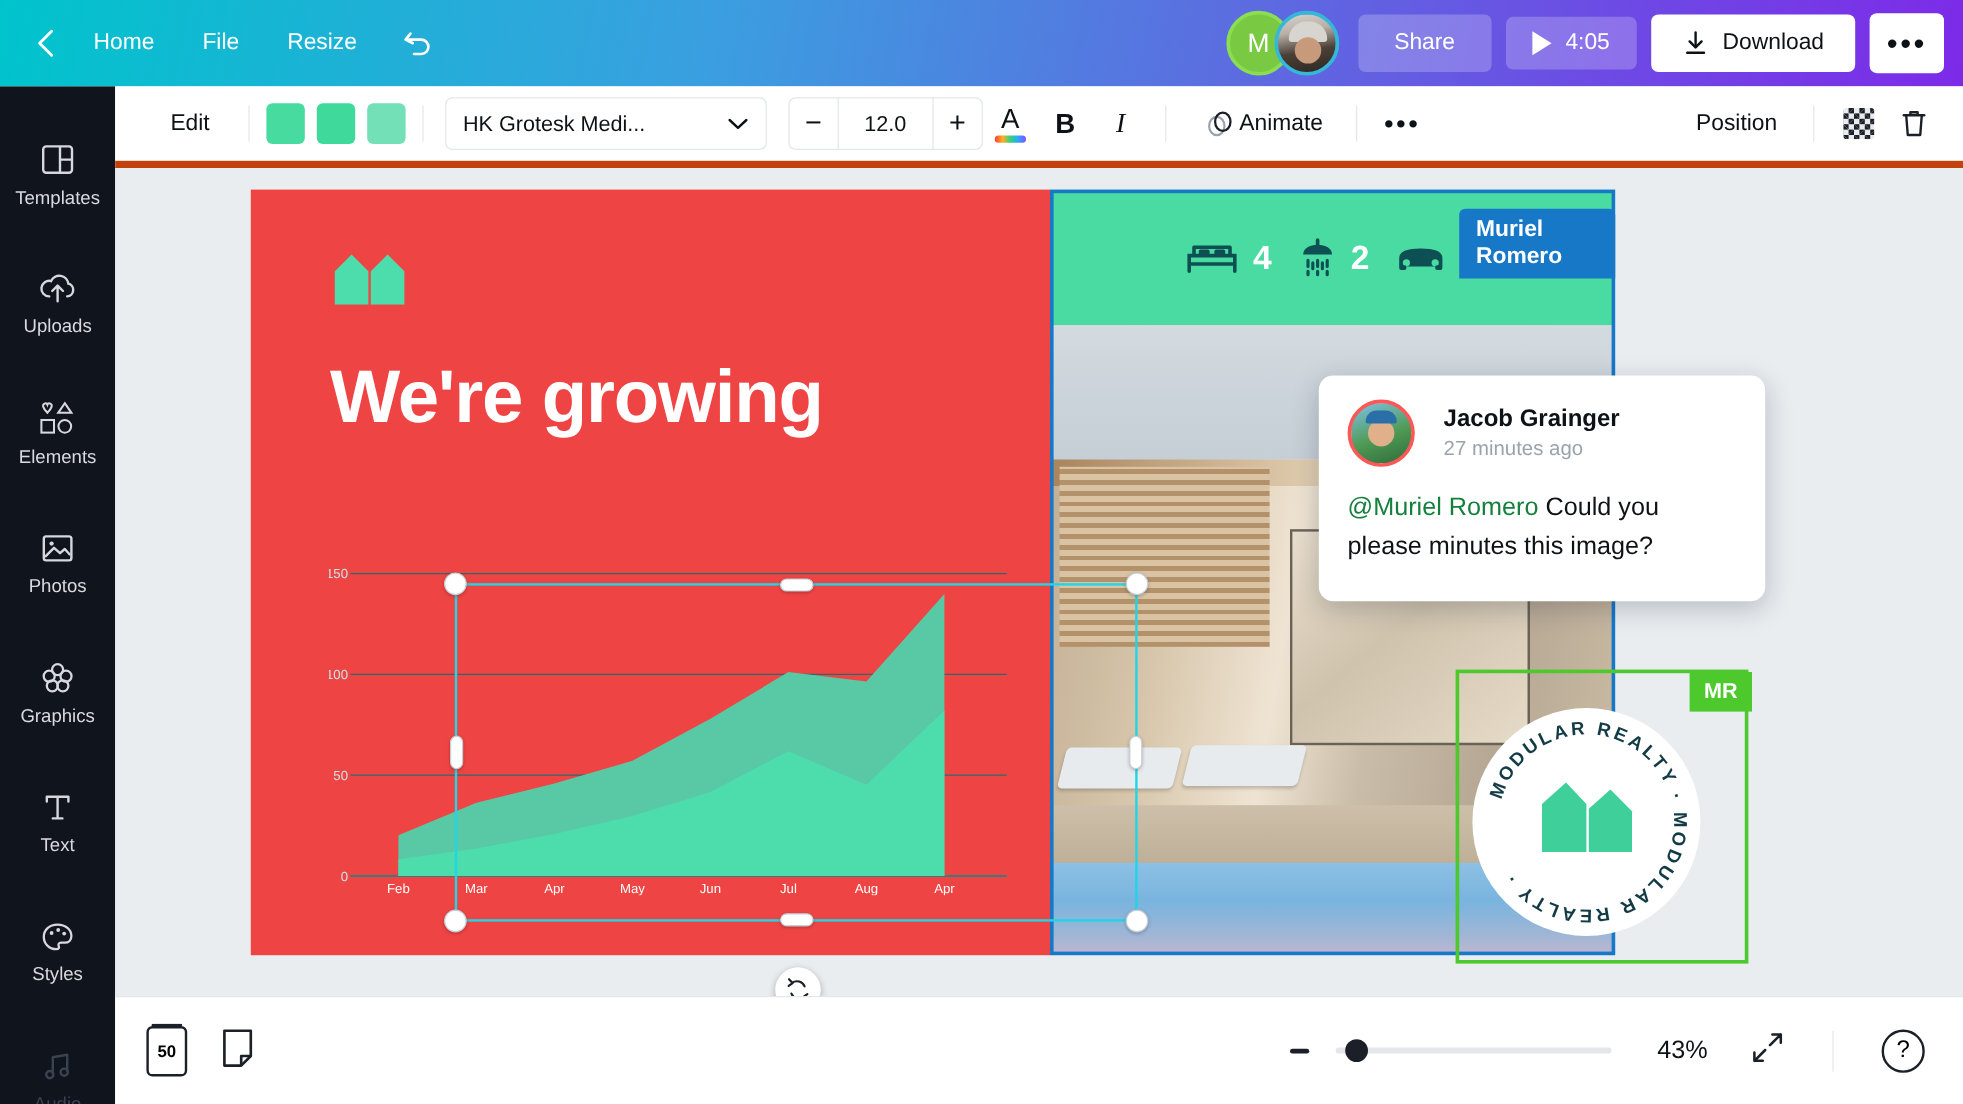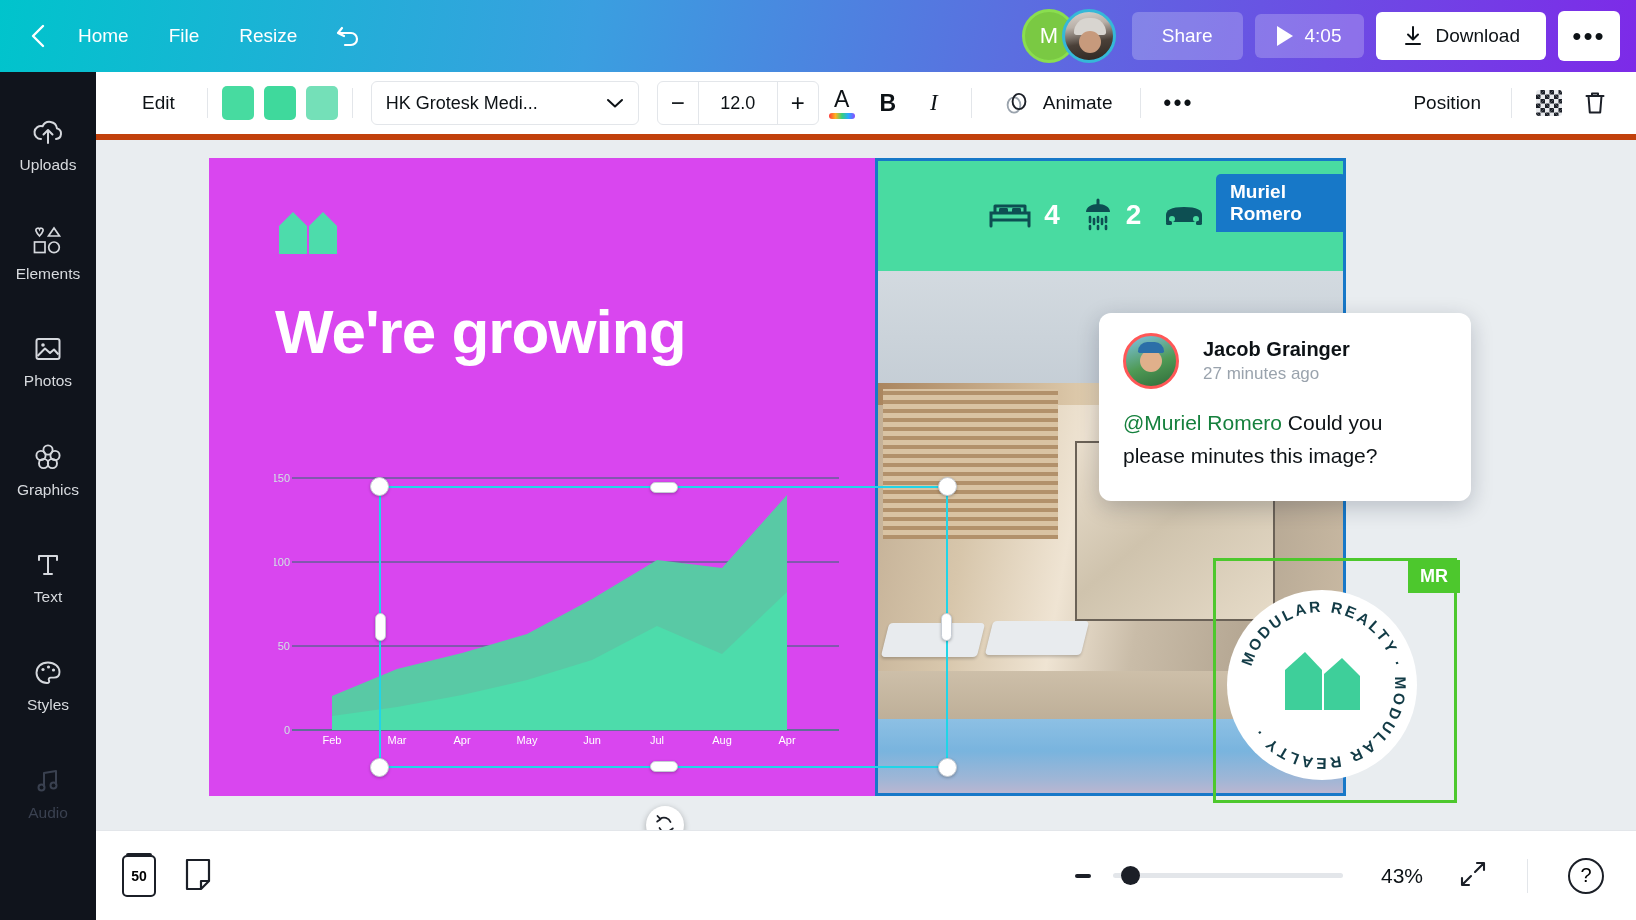--- a/index.html
+++ b/index.html
@@ -135,21 +135,21 @@
   .tb-icon {
     width: 46px; height: 46px; display:flex; align-items:center; justify-content:center;
     cursor:pointer; border-radius:6px; font-size: 23px; color:#0d1216;
   }
   .letter-a-wrap { position:relative; display:flex; flex-direction:column; align-items:center; }
   .rainbow-bar {
     width: 26px; height: 6px; border-radius: 3px; margin-top: 2px;
     background: linear-gradient(90deg,#ff3b3b,#ffb020,#35d07f,#2aa7ff,#8b4bff);
   }
   .animate-btn {
-    display:flex; align-items:center; gap:11px; font-size:19px; color:#0d1216;
+    display:flex; align-items:center; gap:1px; font-size:19px; color:#0d1216;
     padding: 8px 14px; border-radius:6px; cursor:pointer; margin-left: 4px;
   }
   .tb-position {
     font-size:19px; color:#0d1216; padding:9px 16px; border-radius:6px;
     cursor:pointer; margin-left:auto;
   }
   .transp-icon {
     width: 26px; height: 26px; border-radius: 3px;
     background-image:
       linear-gradient(45deg,#1b1f27 25%,transparent 25%),
@@ -165,21 +165,21 @@
   .canvas-area {
     position:absolute; top: 140px; left: 96px;
     width: 1540px; height: 690px; background: #e9edf0;
   }
   .design {
     position:absolute; top: 18px; left: 113px;
     width: 1137px; height: 638px; display:flex;
   }
   
   .page-left {
-    position:relative; width: 666px; height: 638px; background: #d946ef;
+    position:relative; width: 666px; height: 638px; background: #ef4444;
     overflow: hidden;
   }
   .logo-houses { position:absolute; top: 52px; left: 68px; width: 62px; height: 44px; }
   .headline {
     position:absolute; top: 138px; left: 66px;
     color:#fff; font-size: 62px; font-weight: bold; letter-spacing: -1px;
   }
   .chart-box {
     position:absolute; left: 65px; top: 312px; width: 565px; height: 276px;
   }
@@ -395,20 +395,27 @@
           <path d="M6 10.5 L11 15.5 L16 10.5" stroke="#0d1216" stroke-width="2" stroke-linecap="round" stroke-linejoin="round"></path>
           <path d="M4 20 H18" stroke="#0d1216" stroke-width="2" stroke-linecap="round"></path>
         </svg>
         <span>Download</span>
       </button>
       <div class="btn-more-hdr">•••</div>
     </div>
   </div>
 
   <div class="sidebar">
+    <div class="side-item">
+      <svg width="30" height="30" viewBox="0 0 30 30" fill="none">
+        <rect x="3" y="4" width="24" height="22" rx="2.5" stroke="#d5d8dd" stroke-width="2"></rect>
+        <path d="M17 4 V26 M17 15 H27" stroke="#d5d8dd" stroke-width="2"></path>
+      </svg>
+      <span class="side-label">Templates</span>
+    </div>
     <div class="side-item">
       <svg width="32" height="28" viewBox="0 0 32 28" fill="none">
         <path d="M9 20 a6.5 6.5 0 1 1 1.6-12.8 A7.6 7.6 0 0 1 25 9.4 a5.4 5.4 0 0 1 -1 10.6" stroke="#d5d8dd" stroke-width="2" fill="none" stroke-linecap="round"></path>
         <path d="M16 24 V11 M11.5 15.5 L16 11 L20.5 15.5" stroke="#d5d8dd" stroke-width="2" stroke-linecap="round" stroke-linejoin="round"></path>
       </svg>
       <span class="side-label">Uploads</span>
     </div>
     <div class="side-item">
       <svg width="34" height="30" viewBox="0 0 34 30" fill="none">
         <path d="M8.5 10 C5 6.5 3.5 3 6.5 2.2 C8 1.8 8.5 3.2 8.5 3.2 C8.5 3.2 9 1.8 10.5 2.2 C13.5 3 12 6.5 8.5 10Z" stroke="#d5d8dd" stroke-width="1.7" fill="none"></path>

